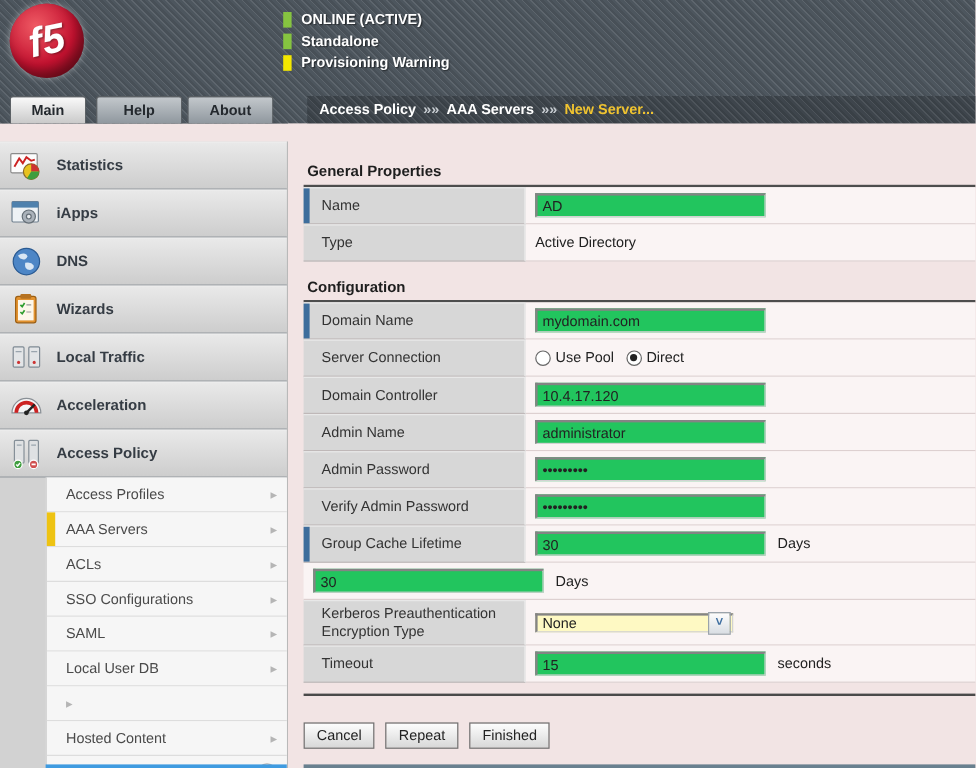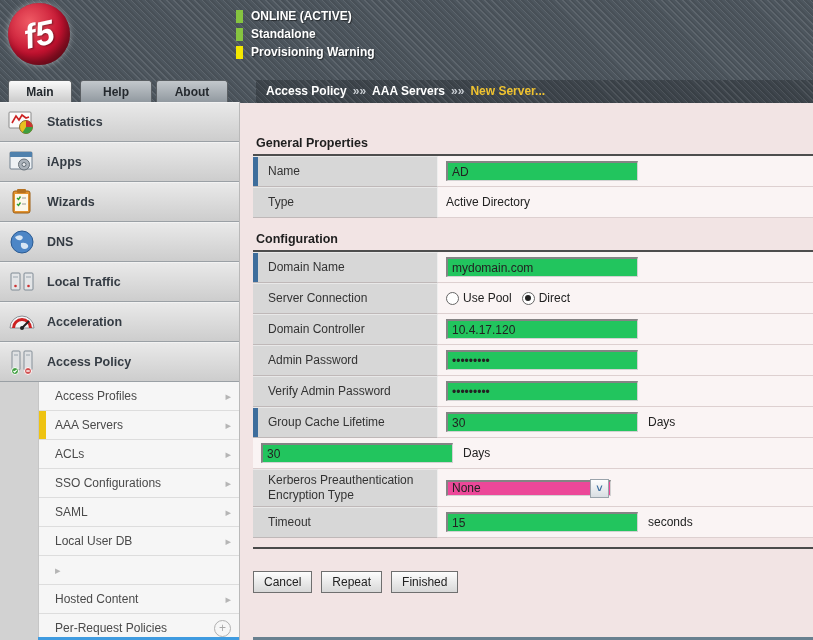--- a/index.html
+++ b/index.html
@@ -26,21 +26,21 @@
   .tab.inactive{width:72px;background:linear-gradient(#c3c8cc,#8f979e);margin-right:4px;}
   
   .breadcrumb{position:absolute;left:256px;right:0;top:80px;height:23px;line-height:23px;
        background-color:#3e454c;
        background-image:repeating-linear-gradient(45deg,rgba(255,255,255,.08) 0 1px,rgba(0,0,0,.08) 1px 3px,transparent 3px 5px);
        padding-left:10px;box-sizing:border-box;white-space:nowrap;}
   .bc-link{color:#fff;font-weight:bold;}
   .bc-sep{color:#c8cdd2;margin:0 6px;font-weight:bold;}
   .bc-current{color:#f0c330;font-weight:bold;}
   
-  .sidebar{position:absolute;left:0;top:102px;width:240px;bottom:0;background:#d2d2d2;border-right:1px solid #b9b9b9;box-sizing:border-box;}
+  .sidebar{position:absolute;left:0;top:118px;width:240px;bottom:0;background:#d2d2d2;border-right:1px solid #b9b9b9;box-sizing:border-box;}
   .side-item{height:40px;display:flex;align-items:center;cursor:pointer;
        background:linear-gradient(#e9e9e9,#cdcdcd);border-bottom:1px solid #9aa0a5;border-top:1px solid #f2f2f2;box-sizing:border-box;}
   .side-icon{width:30px;height:30px;margin:0 10px 0 7px;display:inline-flex;}
   .side-label{font-weight:bold;color:#353c44;font-size:12.5px;}
   .submenu{margin-left:38px;background:#f5f5f5;border-left:1px solid #c6c6c6;}
   .sub-item{position:relative;height:28px;display:flex;align-items:center;padding:0 8px 0 16px;
        border-bottom:1px solid #ddd;cursor:pointer;color:#4a4a4a;font-size:12px;background:#f6f6f6;}
   .sub-item .sub-label{flex:1;}
   .sub-arrow{color:#b5b5b5;font-size:11px;}
   .sub-plus{width:15px;height:15px;border:1px solid #b0b0b0;border-radius:50%;color:#a8a8a8;
@@ -62,21 +62,21 @@
   .txt-input{width:192px;height:20px;box-sizing:border-box;background:#22c55e;color:#222;font-size:12px;
        font-family:"Liberation Sans",sans-serif;padding:1px 4px;outline:none;
        border-style:solid;border-width:2px 1px 1px 2px;border-color:#848484 #d2d2d2 #d2d2d2 #848484;}
   .unit{margin-left:10px;color:#222;}
   .static-value{color:#222;}
   .radio{width:13px;height:13px;border-radius:50%;border:1px solid #666;background:#fff;display:inline-flex;
        align-items:center;justify-content:center;margin-right:4px;box-sizing:border-box;cursor:pointer;}
   .radio .dot{width:6px;height:6px;border-radius:50%;background:transparent;}
   .radio.checked .dot{background:#222;}
   .radio-label{margin-right:10px;color:#222;}
-  .select-box{width:165px;height:16px;box-sizing:border-box;background:#ec4899;display:flex;align-items:center;cursor:pointer;
+  .select-box{width:165px;height:16px;box-sizing:border-box;background:#fef9c3;display:flex;align-items:center;cursor:pointer;
        border-style:solid;border-width:2px 1px 1px 2px;border-color:#848484 #d2d2d2 #d2d2d2 #848484;}
   .select-value{flex:1;padding-left:4px;color:#222;}
   .select-arrow{width:17px;height:17px;background:linear-gradient(#fdfdfd,#d9dee3);border:1px solid #9aa3ab;
        display:flex;align-items:center;justify-content:center;color:#3f6fa0;font-weight:bold;font-size:11px;margin-right:1px;}
   .btn-separator{margin-top:9px;border-top:2px solid #4a4a4a;}
   .button-row{margin-top:22px;display:flex;gap:9px;}
   .btn{min-width:52px;padding:3px 10px;font-size:12px;font-family:"Liberation Sans",sans-serif;color:#222;
        background:linear-gradient(#fdfdfd,#d8d8d8);border:1px solid #6f6f6f;cursor:pointer;}
   .content-bottom-line{position:absolute;left:13px;right:0;bottom:0;height:3px;background:#69808f;}
 </style>
@@ -137,41 +137,41 @@
             <circle cx="17" cy="17.5" r="5.5" fill="#aab2ba" stroke="#667078"></circle>
             <circle cx="17" cy="17.5" r="2" fill="#e8ebee" stroke="#667078"></circle>
           </svg>
         </span>
     <span class="side-label">iApps</span>
   </div>
 
   <div class="side-item">
     <span class="side-icon">
           <svg viewBox="0 0 30 30" width="30" height="30">
+            <circle cx="15" cy="15" r="11" fill="#4d86c6" stroke="#2a5a92"></circle>
+            <path d="M8 10 q4 -3 7 -1 q2 2 -1 4 q-4 1 -6 -3z" fill="#d8e6f4"></path>
+            <path d="M14 16 q5 -1 7 2 q1 3 -3 4 q-5 0 -4 -6z" fill="#d8e6f4"></path>
+          </svg>
+        </span>
+    <span class="side-label">DNS</span>
+  </div>
+
+  <div class="side-item">
+    <span class="side-icon">
+          <svg viewBox="0 0 30 30" width="30" height="30">
             <rect x="6" y="4" width="17" height="22" rx="2" fill="#e2922f" stroke="#9c5f14"></rect>
             <rect x="10" y="2" width="9" height="4" rx="1" fill="#b57120"></rect>
             <rect x="8" y="7" width="13" height="17" fill="#fdf7ea"></rect>
             <path d="M10 11 l1.5 1.5 2-3" stroke="#2f9e2f" fill="none" stroke-width="1.4"></path>
             <line x1="15" y1="11" x2="19" y2="11" stroke="#999"></line>
             <path d="M10 17 l1.5 1.5 2-3" stroke="#2f9e2f" fill="none" stroke-width="1.4"></path>
             <line x1="15" y1="17" x2="19" y2="17" stroke="#999"></line>
           </svg>
         </span>
     <span class="side-label">Wizards</span>
-  </div>
-
-  <div class="side-item">
-    <span class="side-icon">
-          <svg viewBox="0 0 30 30" width="30" height="30">
-            <circle cx="15" cy="15" r="11" fill="#4d86c6" stroke="#2a5a92"></circle>
-            <path d="M8 10 q4 -3 7 -1 q2 2 -1 4 q-4 1 -6 -3z" fill="#d8e6f4"></path>
-            <path d="M14 16 q5 -1 7 2 q1 3 -3 4 q-5 0 -4 -6z" fill="#d8e6f4"></path>
-          </svg>
-        </span>
-    <span class="side-label">DNS</span>
   </div>
 
   <div class="side-item">
     <span class="side-icon">
           <svg viewBox="0 0 30 30" width="30" height="30">
             <rect x="4" y="6" width="9" height="17" rx="1" fill="#e3e5e7" stroke="#7f8a94"></rect>
             <rect x="17" y="6" width="9" height="17" rx="1" fill="#e3e5e7" stroke="#7f8a94"></rect>
             <line x1="6" y1="10" x2="11" y2="10" stroke="#9aa5ae"></line>
             <line x1="19" y1="10" x2="24" y2="10" stroke="#9aa5ae"></line>
             <circle cx="8.5" cy="19" r="1.3" fill="#cc3333"></circle>
@@ -306,20 +306,28 @@
         <div class="form-row">
           <div class="row-label">
             <span>Domain Controller</span>
           </div>
           <div class="row-value">
             <input type="text" class="txt-input" value="10.4.17.120" style="">
           </div>
         </div>
         <div class="form-row">
           <div class="row-label">
+            <span>Admin Name</span>
+          </div>
+          <div class="row-value">
+            <input type="text" class="txt-input" value="administrator" style="">
+          </div>
+        </div>
+        <div class="form-row">
+          <div class="row-label">
             <span>Admin Password</span>
           </div>
           <div class="row-value">
             <input type="text" class="txt-input" value="•••••••••" style="">
           </div>
         </div>
         <div class="form-row">
           <div class="row-label">
             <span>Verify Admin Password</span>
           </div>

